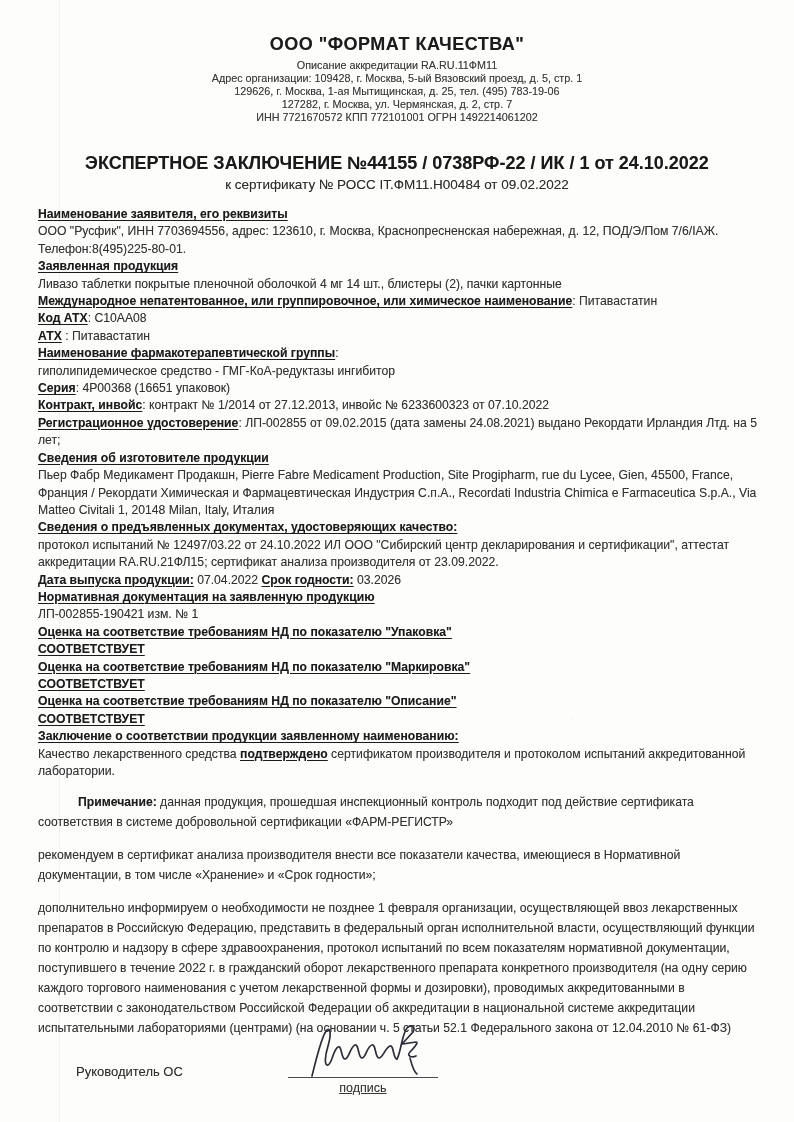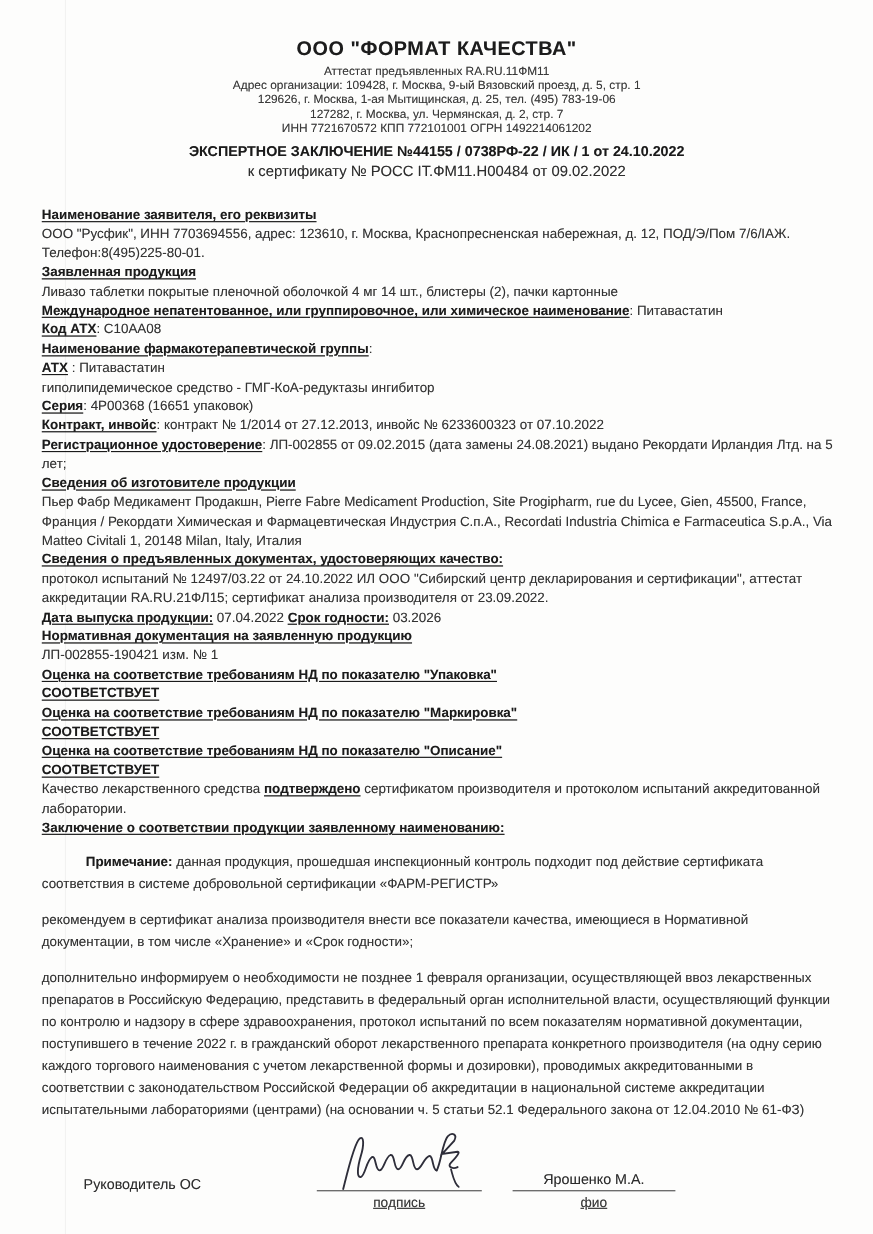--- a/index.html
+++ b/index.html
@@ -40,33 +40,33 @@
     color: #1c1c1c;
     letter-spacing: 0.5px;
     margin-bottom: 4px;
   }
   .hline {
     font-size: 10.8px;
     line-height: 13px;
     color: #3a3a3a;
   }
   .doc-title {
-    margin-top: 6px;
-    font-size: 13px;
+    margin-top: 29px;
+    font-size: 18px;
     font-weight: bold;
     color: #1a1a1a;
   }
   .doc-subtitle {
     margin-top: 3px;
     font-size: 13.5px;
     color: #2e2e2e;
   }
   
   .doc-body {
-    margin: 24px 32px 0 38px;
+    margin: 14px 32px 0 38px;
     font-size: 12.2px;
     line-height: 17.4px;
     color: #333;
     text-shadow: 0 0 0.4px rgba(0,0,0,0.3);
   }
   .doc-body p { margin: 0; }
   .hu {
     font-weight: bold;
     color: #1b1b1b;
     text-decoration: underline;
@@ -96,44 +96,44 @@
   .sig-name { font-size: 13px; padding-bottom: 3px; color: #2b2b2b; }
 </style>
 </head>
 <body>
 
 <div class="page">
   <div class="scan-line"></div>
 
   <header class="doc-header">
     <div class="org-name">ООО "ФОРМАТ КАЧЕСТВА"</div>
-    <div class="hline">Аттестат предъявленных RA.RU.11ФМ11</div>
-    <div class="hline">Адрес организации: 109428, г. Москва, 9-ый Вязовский проезд, д. 5, стр. 1</div>
+    <div class="hline">Описание аккредитации RA.RU.11ФМ11</div>
+    <div class="hline">Адрес организации: 109428, г. Москва, 5-ый Вязовский проезд, д. 5, стр. 1</div>
     <div class="hline">129626, г. Москва, 1-ая Мытищинская, д. 25, тел. (495) 783-19-06</div>
     <div class="hline">127282, г. Москва, ул. Чермянская, д. 2, стр. 7</div>
     <div class="hline">ИНН 7721670572 КПП 772101001 ОГРН 1492214061202</div>
     <div class="doc-title">ЭКСПЕРТНОЕ ЗАКЛЮЧЕНИЕ №44155 / 0738РФ-22 / ИК / 1 от 24.10.2022</div>
     <div class="doc-subtitle">к сертификату № РОСС IT.ФМ11.Н00484 от 09.02.2022</div>
   </header>
 
   <main class="doc-body">
     <p><span class="hu">Наименование заявителя, его реквизиты</span></p>
     <p>ООО "Русфик", ИНН 7703694556, адрес: 123610, г. Москва, Краснопресненская набережная, д. 12, ПОД/Э/Пом 7/6/IАЖ.</p>
     <p>Телефон:8(495)225-80-01.</p>
 
     <p><span class="hu">Заявленная продукция</span></p>
     <p>Ливазо таблетки покрытые пленочной оболочкой 4 мг 14 шт., блистеры (2), пачки картонные</p>
 
     <p><span class="hu">Международное непатентованное, или группировочное, или химическое наименование</span><span>: Питавастатин</span></p>
 
     <p><span class="hu">Код АТХ</span><span>: С10АА08</span></p>
 
+    <p><span class="hu">АТХ</span><span> : Питавастатин</span></p>
+
     <p><span class="hu">Наименование фармакотерапевтической группы</span><span>:</span></p>
-
-    <p><span class="hu">АТХ</span><span> : Питавастатин</span></p>
     <p>гиполипидемическое средство - ГМГ-КоА-редуктазы ингибитор</p>
 
     <p><span class="hu">Серия</span><span>: 4Р00368 (16651 упаковок)</span></p>
 
     <p><span class="hu">Контракт, инвойс</span><span>: контракт № 1/2014 от 27.12.2013, инвойс № 6233600323 от 07.10.2022</span></p>
 
     <p><span class="hu">Регистрационное удостоверение</span><span>: ЛП-002855 от 09.02.2015 (дата замены 24.08.2021) выдано Рекордати Ирландия Лтд. на 5 лет;</span></p>
 
     <p><span class="hu">Сведения об изготовителе продукции</span></p>
     <p>Пьер Фабр Медикамент Продакшн, Pierre Fabre Medicament Production, Site Progipharm, rue du Lycee, Gien, 45500, France, Франция / Рекордати Химическая и Фармацевтическая Индустрия С.п.А., Recordati Industria Chimica e Farmaceutica S.p.A., Via Matteo Civitali 1, 20148 Milan, Italy, Италия</p>
@@ -146,22 +146,22 @@
     <p><span class="hu">Нормативная документация на заявленную продукцию</span></p>
     <p>ЛП-002855-190421 изм. № 1</p>
 
     <p><span class="hu">Оценка на соответствие требованиям НД по показателю "Упаковка"</span></p>
     <p><span class="hu">СООТВЕТСТВУЕТ</span></p>
     <p><span class="hu">Оценка на соответствие требованиям НД по показателю "Маркировка"</span></p>
     <p><span class="hu">СООТВЕТСТВУЕТ</span></p>
     <p><span class="hu">Оценка на соответствие требованиям НД по показателю "Описание"</span></p>
     <p><span class="hu">СООТВЕТСТВУЕТ</span></p>
 
+    <p><span class="hu">Заключение о соответствии продукции заявленному наименованию:</span></p>
     <p><span>Качество лекарственного средства </span><span class="hu">подтверждено</span><span> сертификатом производителя и протоколом испытаний аккредитованной лаборатории.</span></p>
-    <p><span class="hu">Заключение о соответствии продукции заявленному наименованию:</span></p>
 
     <p class="para"><span class="b">Примечание:</span><span> данная продукция, прошедшая инспекционный контроль подходит под действие сертификата соответствия в системе добровольной сертификации «ФАРМ-РЕГИСТР»</span></p>
 
     <p class="para2">рекомендуем в сертификат анализа производителя внести все показатели качества, имеющиеся в Нормативной документации, в том числе «Хранение» и «Срок годности»;</p>
 
     <p class="para2">дополнительно информируем о необходимости не позднее 1 февраля организации, осуществляющей ввоз лекарственных препаратов в Российскую Федерацию, представить в федеральный орган исполнительной власти, осуществляющий функции по контролю и надзору в сфере здравоохранения, протокол испытаний по всем показателям нормативной документации, поступившего в течение 2022 г. в гражданский оборот лекарственного препарата конкретного производителя (на одну серию каждого торгового наименования с учетом лекарственной формы и дозировки), проводимых аккредитованными в соответствии с законодательством Российской Федерации об аккредитации в национальной системе аккредитации испытательными лабораториями (центрами) (на основании ч. 5 статьи 52.1 Федерального закона от 12.04.2010 № 61-ФЗ)</p>
   </main>
 
   <footer class="sig-block">
     <div class="sig-role">Руководитель ОС</div>
@@ -169,19 +169,14 @@
       <div class="sig-scribble">
         <svg width="120" height="62" viewBox="0 0 120 62" aria-hidden="true">
           <path d="M6,58 C10,42 16,16 21,12 C25,9 25,18 22,28 C19,38 18,48 22,47 C26,46 27,32 32,29 C36,27 35,41 39,41 C43,41 44,29 49,27 C53,26 52,40 56,40 C60,40 61,28 66,27 C70,26 69,40 73,40 C77,40 79,30 84,28 C88,27 87,41 91,41" fill="none" stroke="#2e2e3a" stroke-width="1.7" stroke-linecap="round"></path>
           <path d="M91,41 C95,34 96,16 101,10 C105,6 110,8 107,14 L96,26 L110,24 C113,24 108,30 104,34 C100,38 106,40 110,38" fill="none" stroke="#2e2e3a" stroke-width="1.7" stroke-linecap="round"></path>
           <path d="M104,40 C106,47 107,53 111,56" fill="none" stroke="#2e2e3a" stroke-width="1.6" stroke-linecap="round"></path>
         </svg>
       </div>
       <div class="sig-rule"></div>
       <div class="sig-caption">подпись</div>
     </div>
-    <div class="name-col">
-      <div class="sig-name">Ярошенко М.А.</div>
-      <div class="sig-rule"></div>
-      <div class="sig-caption">фио</div>
-    </div>
   </footer>
 </div>
 
 </body></html>

